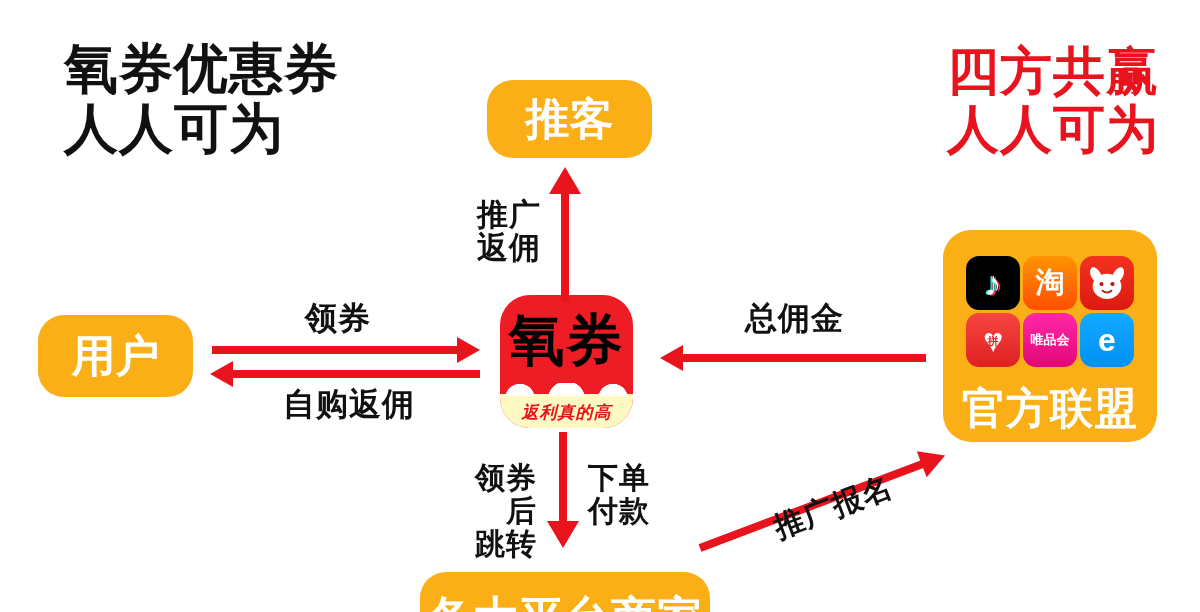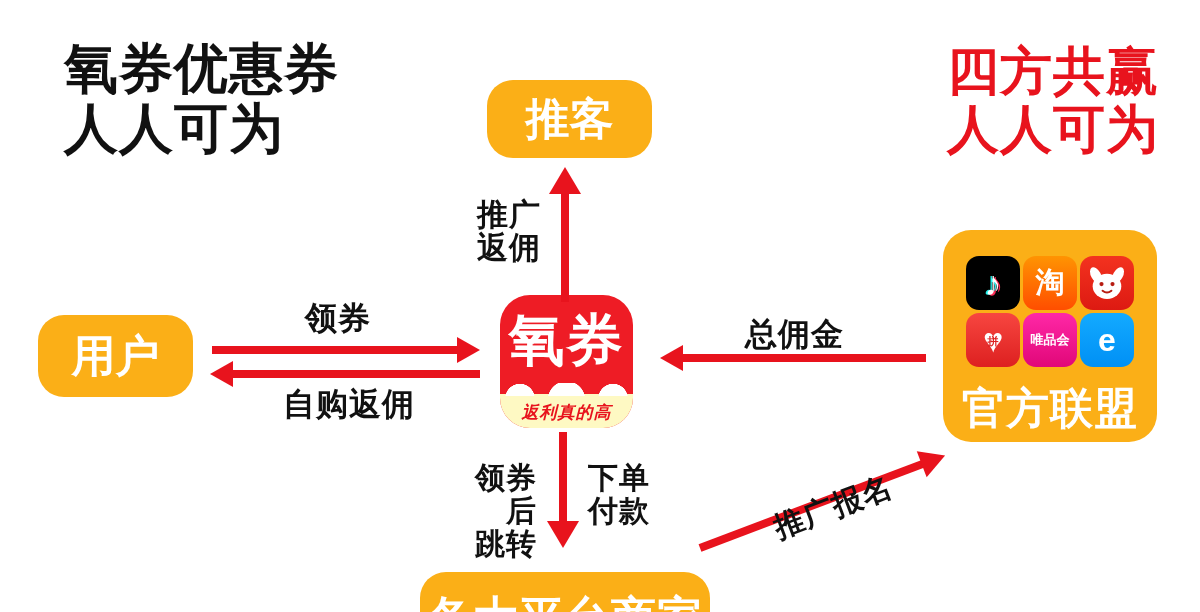--- a/index.html
+++ b/index.html
@@ -45,21 +45,21 @@
   .tile-vipshop{background:linear-gradient(180deg,#ff28a7,#e10778);font-size:13px;letter-spacing:0;}
   .tile-eleme{background:linear-gradient(180deg,#13aaff,#0090f5);font-size:32px;}
   .alliance-label{margin-top:13px;font-size:43px;letter-spacing:1px;}
   
   .app{
     position:absolute;left:500px;top:295px;width:133px;height:133px;
     background:#ee1c25;border-radius:30px;overflow:hidden;
   }
   .app-name{
     position:absolute;top:8px;left:0;width:100%;text-align:center;
-    color:#ffffff;font-size:56px;font-weight:900;letter-spacing:2px;
+    color:#000000;font-size:56px;font-weight:900;letter-spacing:2px;
   }
   .app-cloud{
     position:absolute;bottom:0;left:0;width:100%;height:34px;background:#fef9c3;
     display:flex;align-items:center;justify-content:center;
   }
   .app-cloud::before{
     content:"";position:absolute;top:-11px;left:0;width:100%;height:13px;
     background:
       radial-gradient(circle 15px at 15% 120%, #fff 97%, rgba(255,255,255,0) 100%),
       radial-gradient(circle 19px at 50% 130%, #fff 97%, rgba(255,255,255,0) 100%),
@@ -79,21 +79,21 @@
   .diag{position:absolute;left:700px;top:544px;width:262px;height:8px;
     transform:rotate(-20.7deg);transform-origin:left center;}
   .diag .dshaft{position:absolute;left:0;top:0;width:240px;height:8px;background:#e8131d;}
   .diag .dhead{position:absolute;right:0;top:-10px;border-top:14px solid transparent;
     border-bottom:14px solid transparent;border-left:25px solid #e8131d;}
   
   .elabel{position:absolute;color:#111;font-weight:900;font-size:31px;line-height:33px;letter-spacing:1px;}
   .lbl-promote{left:477px;top:198px;}
   .lbl-claim{left:305px;top:302px;font-size:32px;}
   .lbl-selfbuy{left:283px;top:388px;font-size:32px;}
-  .lbl-commission{left:745px;top:318px;font-size:32px;}
+  .lbl-commission{left:745px;top:302px;font-size:32px;}
   .lbl-jump{left:447px;top:461px;width:90px;text-align:right;font-size:30px;}
   .lbl-order{left:588px;top:461px;width:90px;text-align:left;font-size:30px;}
   .lbl-signup{left:775px;top:512px;width:140px;transform:rotate(-20.7deg);transform-origin:left center;font-size:30px;}
 </style>
 </head>
 <body>
 
 <div id="canvas">
 
   <div class="title">

